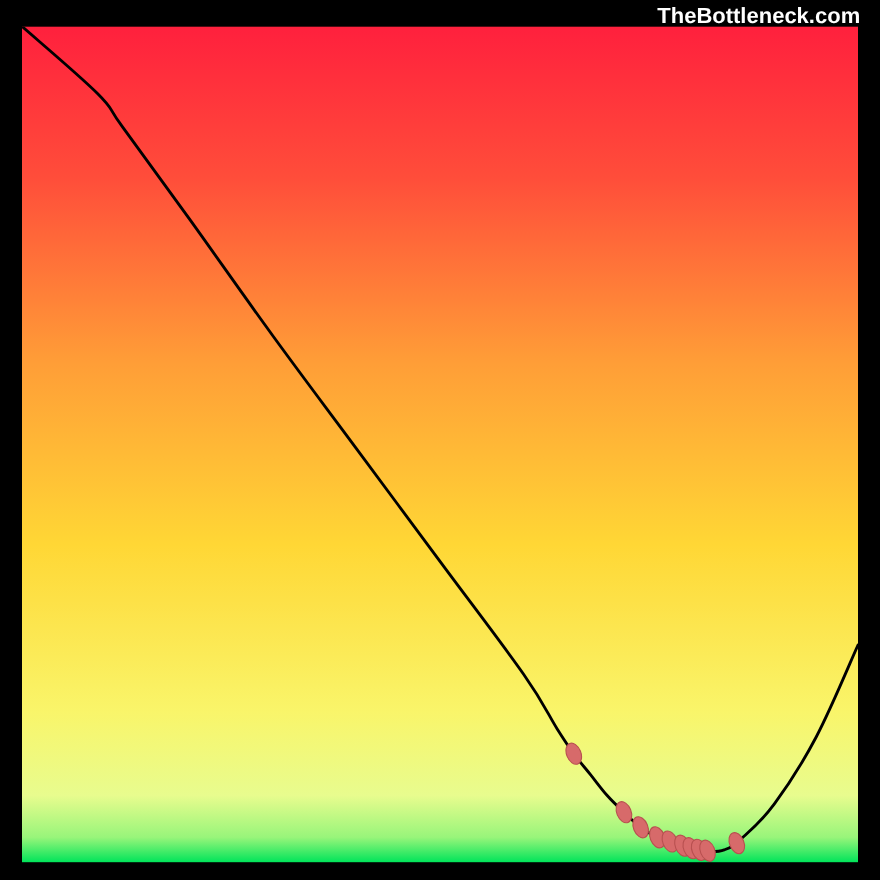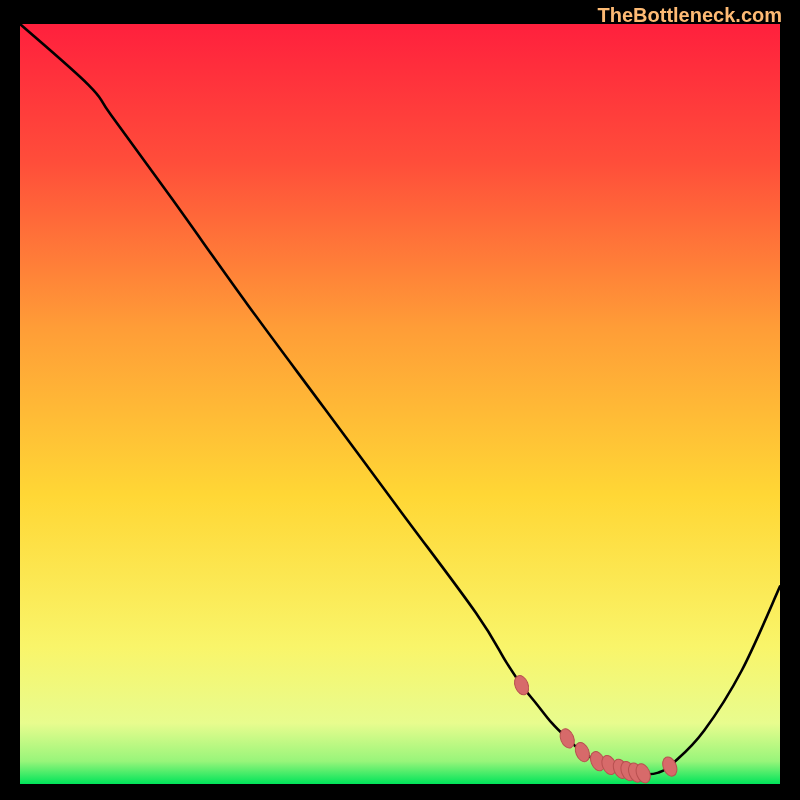--- a/index.html
+++ b/index.html
@@ -8,21 +8,21 @@
   height: 800px;
   background: #000;
   font-family: Arial, sans-serif;
   overflow: hidden;
 }
 .watermark {
   position: absolute;
   top: 4px;
   right: 18px;
   font-size: 20px;
-  color: #fdba74;
+  color: #ffffff;
   font-weight: bold;
   z-index: 20;
   text-align: center;
 }
 .plot-area {
   position: absolute;
   left: 20px;
   top: 24px;
   width: 760px;
   height: 760px;

